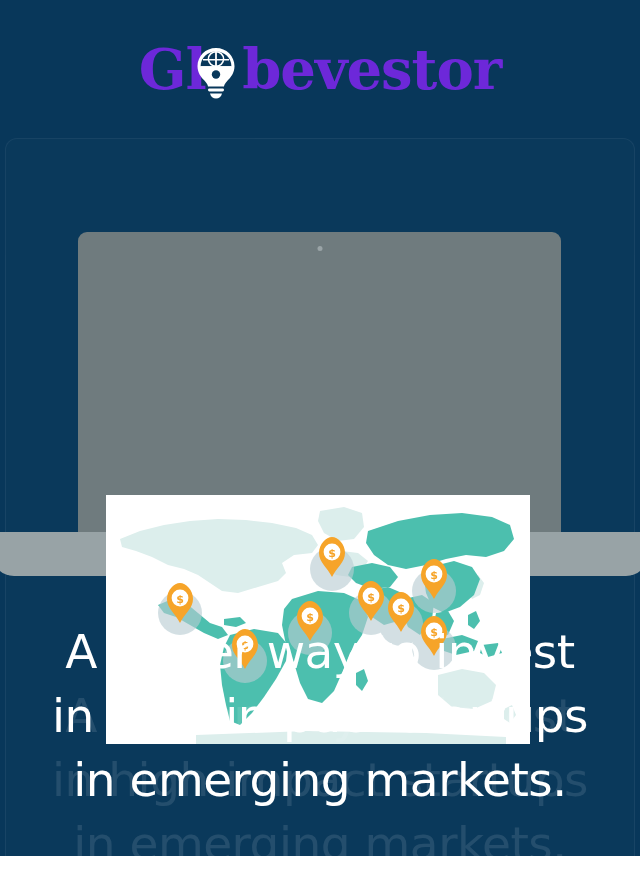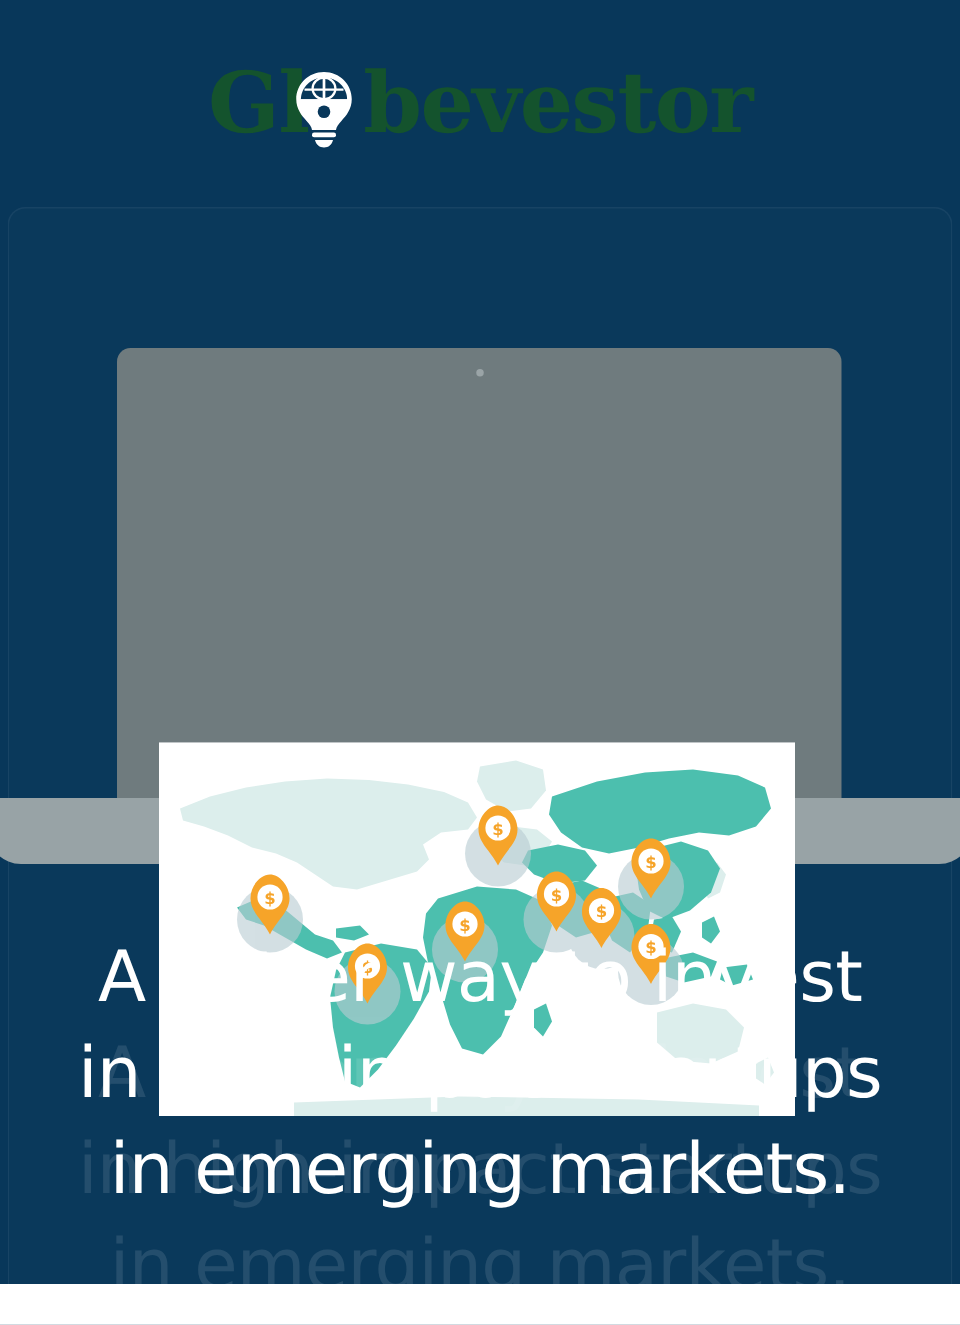--- a/index.html
+++ b/index.html
@@ -31,21 +31,21 @@
   .logo{
     display:flex; align-items:center; justify-content:center;
     position:relative;
     height:72px;
   }
   .logo-text{
     font-family:"DejaVu Serif", serif;
     font-weight:bold;
     font-size:56px;
     letter-spacing:-1px;
-    color:#14532d;
+    color:#6d28d9;
     line-height:1;
     white-space:nowrap;
   }
   .logo-text .hidden-o{ visibility:hidden; }
   .logo-mark{
     position:absolute;
     left:57px;
     top:14px;
     width:40px; height:52px;
     pointer-events:none;

